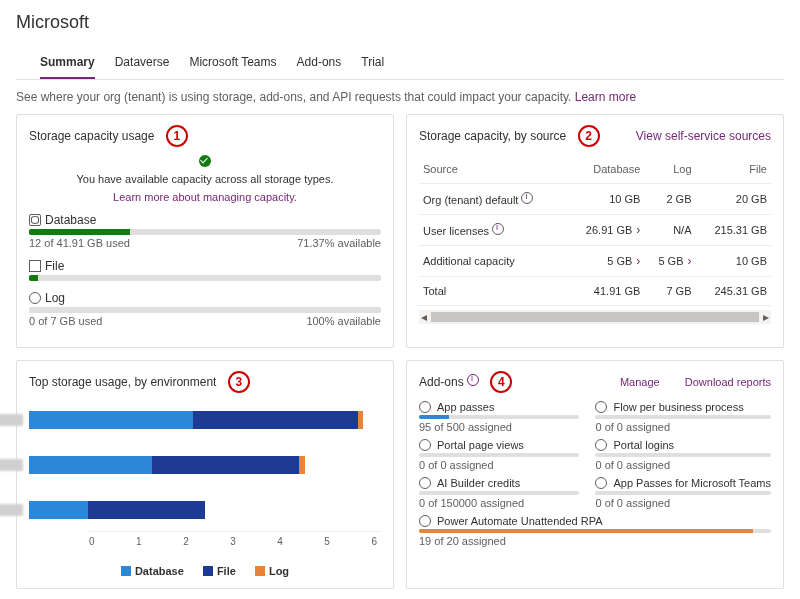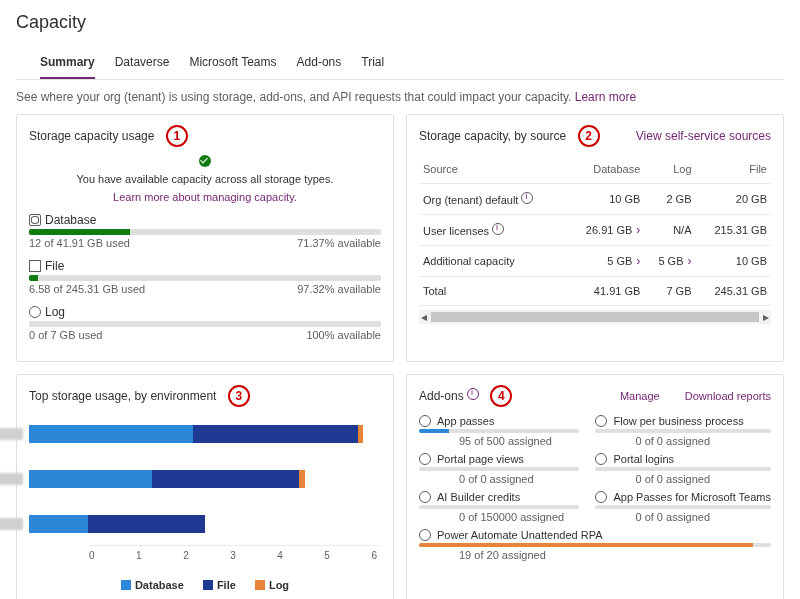--- a/index.html
+++ b/index.html
@@ -37,36 +37,36 @@
 .seg-db{background:#2b88d8;} .seg-file{background:#1f3a93;} .seg-log{background:#e8833a;}
 .xax { position:absolute; left:60px; right:4px; bottom:14px; display:flex; justify-content:space-between; font-size:10px; color:#605e5c; }
 .legend { text-align:center; font-size:11px; margin-top:4px;}
 .legend span{display:inline-flex; align-items:center; gap:4px; margin:0 8px;}
 .lsq{width:10px;height:10px;display:inline-block;}
 .addon-grid{display:grid; grid-template-columns:1fr; gap:6px 16px;}
 .addon{font-size:11px;}
 .addon-head{display:flex;align-items:center;gap:6px;margin-bottom:2px;}
 .addon-bar{height:4px;background:#e1dfdd;border-radius:2px;margin-bottom:2px;overflow:hidden;}
 .addon-bar>span{display:block;height:100%;}
-.addon-sub{color:#605e5c;margin-left:40px;}
+.addon-sub{color:#605e5c;}
 .ico{width:12px;height:12px;display:inline-block;border:1px solid #605e5c;border-radius:2px;position:relative;flex-shrink:0;}
 .ico-db::after{content:"";position:absolute;inset:1px;border:1px solid #605e5c;border-radius:50%/30%;}
 .ico-file{border-radius:0;}
 .ico-globe{border-radius:50%;}
 .ico-info{border-radius:50%;color:#742774;border-color:#742774;}
 .ico-info::after{content:"i";position:absolute;left:3px;top:-2px;font-size:9px;color:#742774;}
 .addon-full{grid-column:1/3;}
 .links-right{color:#742774;font-size:11px;}
 .links-right span{margin-left:22px;cursor:pointer;}
 .muted{color:#605e5c;}
 </style>
 </head>
 <body>
 
-<h1>Capacity</h1>
+<h1>Microsoft</h1>
 
 <div class="tabs">
   <div class="tab active">Summary</div>
   <div class="tab">Dataverse</div>
   <div class="tab">Microsoft Teams</div>
   <div class="tab">Add-ons</div>
   <div class="tab">Trial</div>
 </div>
 
 <p class="desc">
@@ -102,24 +102,20 @@
             <span>71.37% available</span>
           </div>
         </div>
         <div class="metric">
           <div class="metric-label">
             <span class="ico ico-file"></span>
             <span>File</span>
           </div>
   <div class="bar">
             <span style="width:2.68%"></span>
-          </div>
-  <div class="metric-foot">
-            <span>6.58 of 245.31 GB used</span>
-            <span>97.32% available</span>
           </div>
         </div>
         <div class="metric">
           <div class="metric-label">
             <span class="ico ico-globe"></span>
             <span>Log</span>
           </div>
   <div class="bar">
             <span style="width:0%"></span>
           </div>

